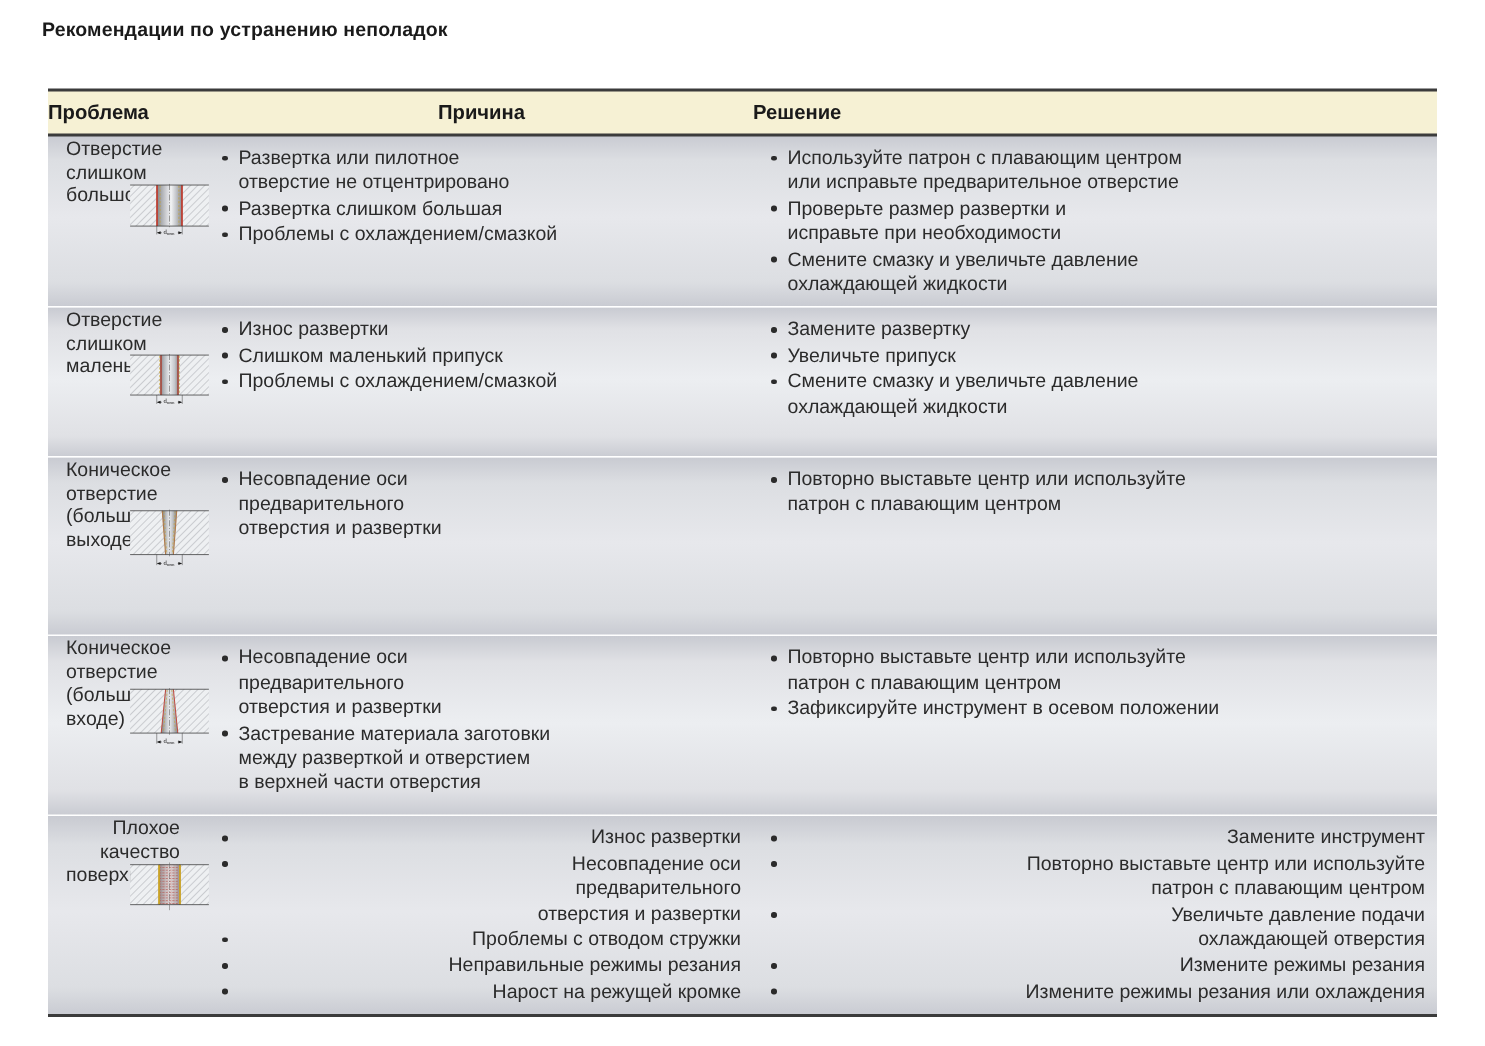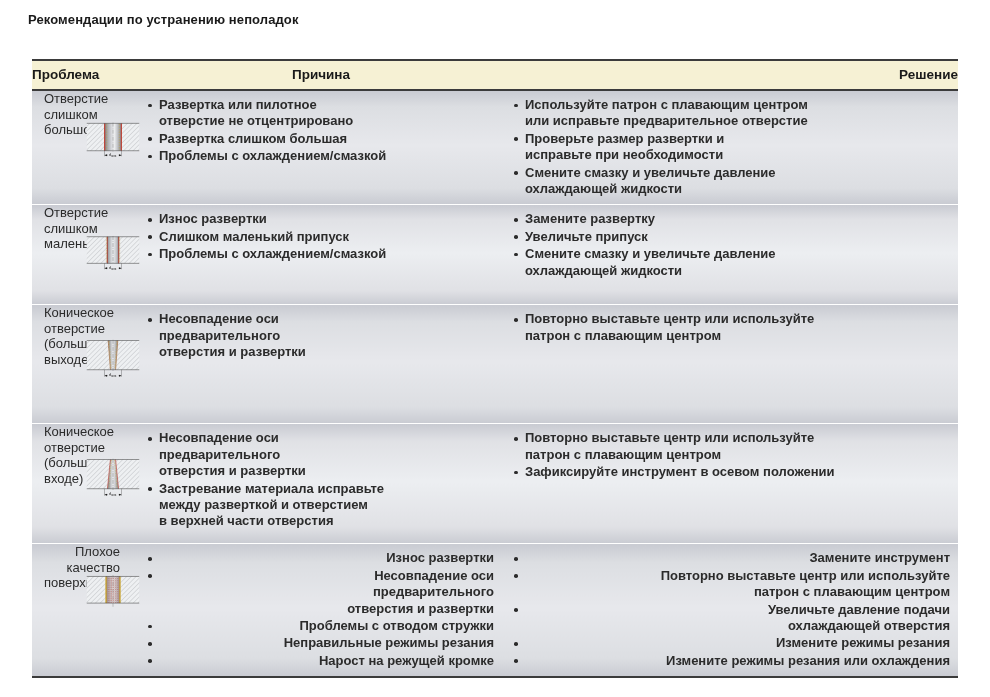--- a/index.html
+++ b/index.html
@@ -49,21 +49,21 @@
     font-size: 13.5px;
     font-weight: bold;
     color: #1a1a1a;
     padding: 4px 0 5px 0;
     height: 19px;
     line-height: 19px;
     margin-left: 44px;
   }
   th.h-problem { text-align: left; padding-left: 12px; width: 108px; }
   th.h-cause   { text-align: center; width: 362px; }
-  th.h-solution{ text-align: right; }
+  th.h-solution{ text-align: left; }
 
   
   tbody tr.data-row > td {
     vertical-align: top;
     border-bottom: 1px solid #ffffff;
     padding: 0;
   }
   tbody tr.data-row.alt-a > td {
     background: linear-gradient(to bottom, #c9cbd2 0%, #dcdee2 14%, #e7e8ec 48%, #dcdee2 86%, #c9cbd2 100%);
   }
@@ -111,21 +111,20 @@
     list-style: none;
     margin: 0;
     padding: 0;
   }
   ul.bullets li {
     position: relative;
     padding-left: 13px;
     margin: 0 0 1px 0;
     line-height: 16.4px;
     white-space: pre-line;
-    font-weight: bold;
   }
   ul.bullets li::before {
     content: "";
     position: absolute;
     left: 2px;
     top: 6.5px;
     width: 3.6px;
     height: 3.6px;
     border-radius: 50%;
     background: #2b2b2b;
@@ -397,21 +396,21 @@
               <rect x="59" y="91" width="29" height="12" fill="#e8e9ec"></rect>
               <text x="62" y="101" font-family="Liberation Serif, serif" font-size="12" fill="#1a1a1a">d<tspan font-size="8" dy="2">nom</tspan></text>
             </svg>
           </div>
         </td>
         <td class="c-cause">
           <ul class="bullets">
             <li>Несовпадение оси
 предварительного
 отверстия и развертки</li>
-            <li>Застревание материала исправьте
+            <li>Застревание материала заготовки
 между разверткой и отверстием
 в верхней части отверстия</li>
           </ul>
         </td>
         <td class="c-solution">
           <ul class="bullets">
             <li>Повторно выставьте центр или используйте
 патрон с плавающим центром</li>
             <li>Зафиксируйте инструмент в осевом положении</li>
           </ul>

